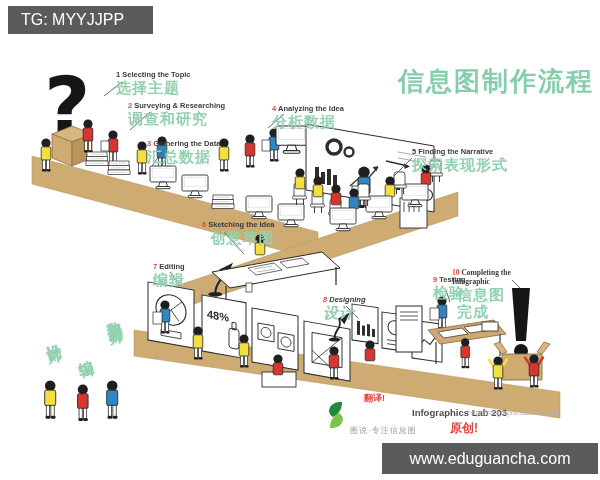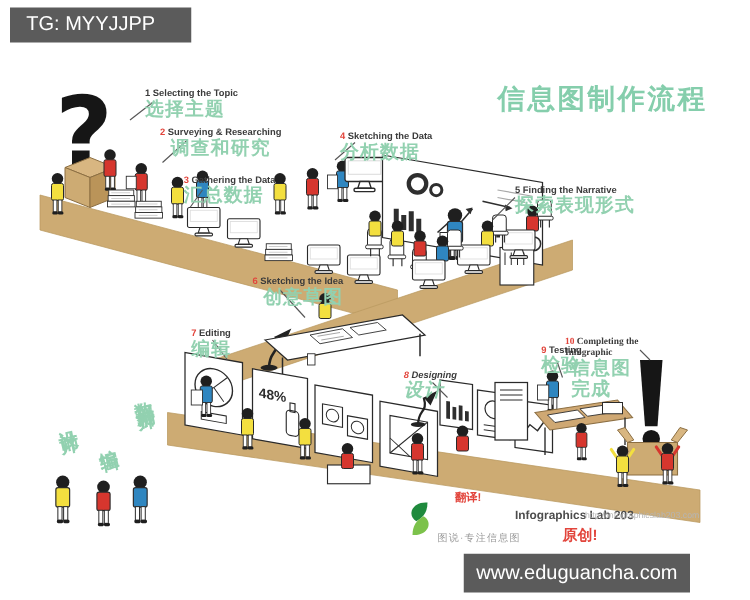--- a/index.html
+++ b/index.html
@@ -2,30 +2,30 @@
 <html><head>
 <meta charset="utf-8">
 <style>
   html,body{margin:0;padding:0;background:#fff;}
   #canvas{position:relative;width:600px;height:480px;background:#fff;overflow:hidden;
           font-family:"Liberation Sans",sans-serif;outline:1px solid #e8e8e8;}
   svg.scene{position:absolute;left:0;top:0;}
   .wm{position:absolute;background:#5b5b5b;color:#fff;font-size:16px;display:flex;
       align-items:center;white-space:nowrap;}
   .wm-top{left:8px;top:6px;width:132px;height:28px;padding-left:13px;}
-  .wm-bottom{left:371px;top:443px;width:181px;height:31px;justify-content:center;}
-  .title{position:absolute;left:398px;top:64px;width:185px;font-size:22px;font-weight:bold;
+  .wm-bottom{left:382px;top:443px;width:216px;height:31px;justify-content:center;}
+  .title{position:absolute;left:398px;top:64px;width:185px;font-size:26px;font-weight:bold;
          color:#85ceac;letter-spacing:2px;white-space:nowrap;}
   .step{position:absolute;}
   .step-en{font-size:7.5px;font-weight:bold;color:#3b3b3b;white-space:nowrap;line-height:1.2;}
   .num{color:#e2453c;}
   .num.dark{color:#3b3b3b;}
   .step-zh{font-size:15px;font-weight:bold;color:#92d1b0;letter-spacing:1px;
            white-space:nowrap;margin-top:1px;line-height:1.1;}
-  .s1{left:116px;top:70px;}  .s2{left:128px;top:101px;text-align:center;} .s3{left:147px;top:139px;}
+  .s1{left:116px;top:70px;}  .s2{left:128px;top:101px;} .s3{left:147px;top:139px;}
   .s4{left:272px;top:104px;} .s5{left:412px;top:147px;} .s6{left:202px;top:220px;text-align:right;}
   .s7{left:153px;top:262px;} .s8{left:323px;top:295px;font-style:italic;} .s9{left:433px;top:275px;}
   .s10{left:452px;top:268px;font-family:Liberation Serif, serif;}
   .s10 .step-en{white-space:normal;width:60px;}
   .s10 .step-zh{white-space:normal;width:50px;text-align:left;margin-left:5px;}
   .role{position:absolute;writing-mode:vertical-rl;text-orientation:upright;
         color:#92d1b0;font-size:15px;font-weight:bold;letter-spacing:2px;transform:rotate(-13deg);}
   .role-designer{left:40px;top:333px;}
   .role-editor{left:72px;top:349px;}
   .role-analyst{left:101px;top:310px;}
@@ -326,21 +326,21 @@
   </div>
   <div class="step s2">
     <div class="step-en"><span class="num">2</span> <span>Surveying &amp; Researching</span></div>
     <div class="step-zh">调查和研究</div>
   </div>
   <div class="step s3">
     <div class="step-en"><span class="num">3</span> <span>Gathering the Data</span></div>
     <div class="step-zh">汇总数据</div>
   </div>
   <div class="step s4">
-    <div class="step-en"><span class="num">4</span> <span>Sketching the Data</span></div>
+    <div class="step-en"><span class="num">4</span> <span>Analyzing the Idea</span></div>
     <div class="step-zh">分析数据</div>
   </div>
   <div class="step s5">
     <div class="step-en"><span class="num dark">5</span> <span>Finding the Narrative</span></div>
     <div class="step-zh">探索表现形式</div>
   </div>
   <div class="step s6">
     <div class="step-en"><span class="num">6</span> <span>Sketching the Idea</span></div>
     <div class="step-zh">创意草图</div>
   </div>

